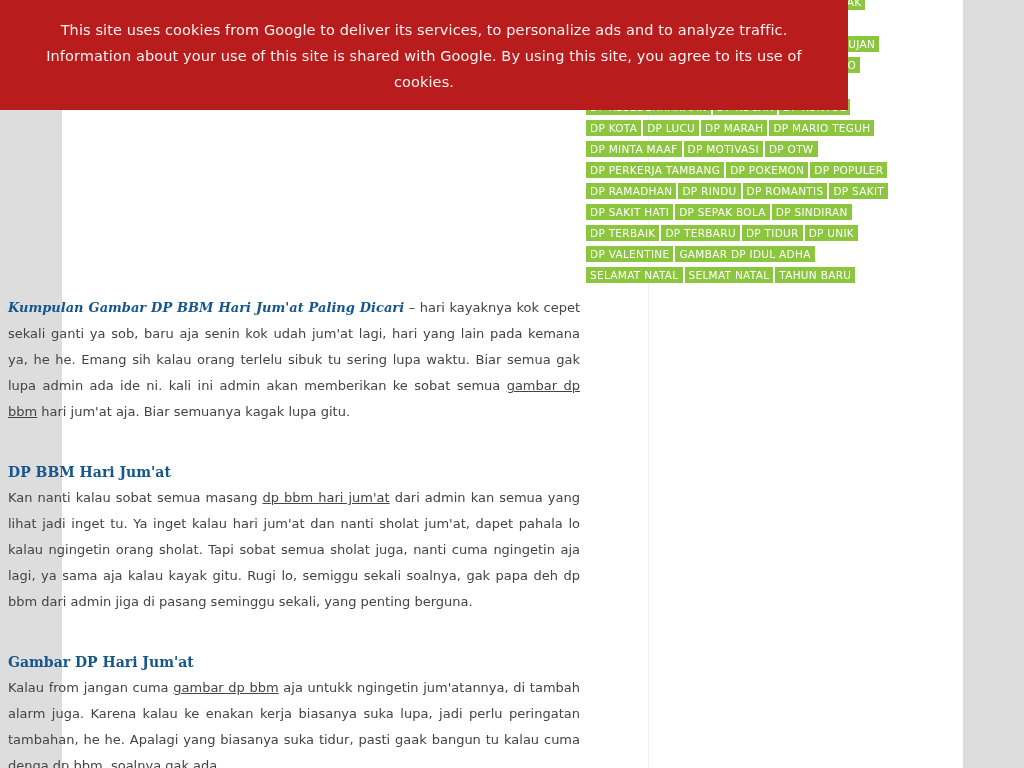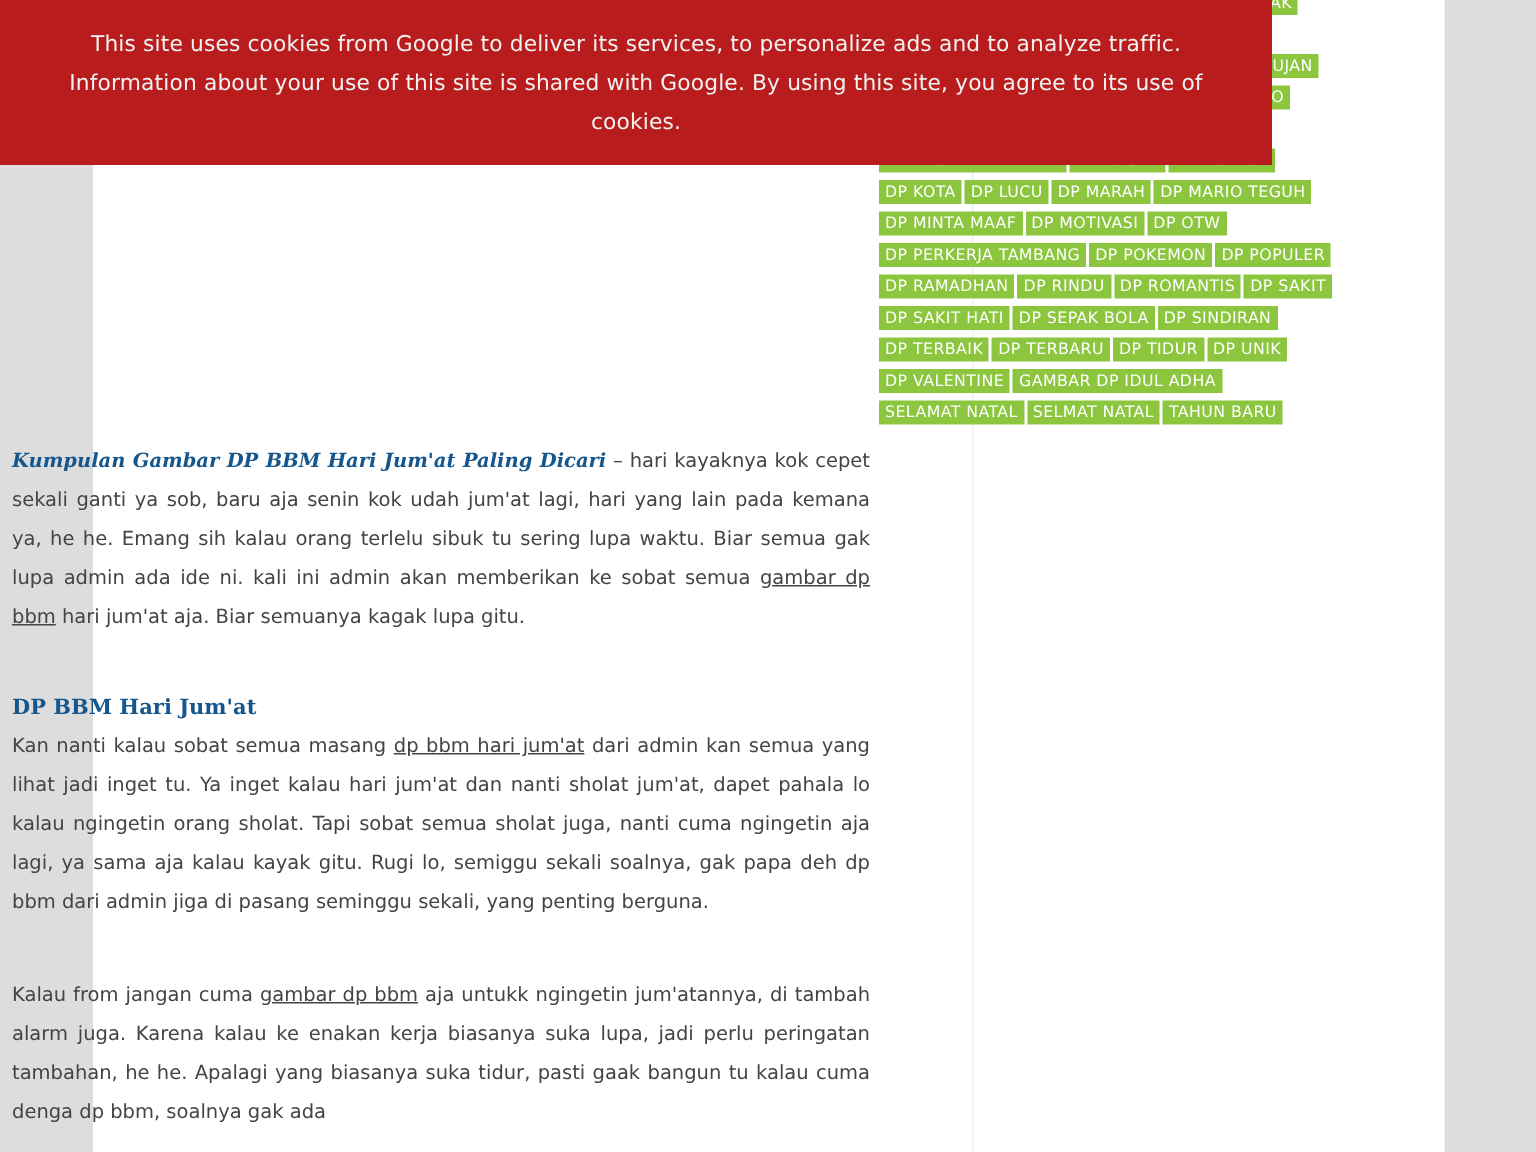--- a/index.html
+++ b/index.html
@@ -169,20 +169,21 @@
 
     <p class="art-p"><a class="post-title-link">Kumpulan Gambar DP BBM Hari Jum'at Paling Dicari</a><span> – hari kayaknya kok cepet sekali ganti ya sob, baru aja senin kok udah jum'at lagi, hari yang lain pada kemana ya, he he.  Emang sih kalau orang terlelu sibuk tu sering lupa waktu. Biar semua gak lupa admin ada ide ni. kali ini admin akan memberikan ke sobat semua </span><a class="inline-link">gambar dp bbm</a><span> hari jum'at aja. Biar semuanya kagak lupa gitu.</span></p>
 
     <div class="sec-gap"></div>
 
     <h3 class="art-h">DP BBM Hari Jum'at</h3>
     <p class="art-p"><span>Kan nanti kalau sobat semua masang </span><a class="inline-link">dp bbm hari jum'at</a><span> dari admin kan semua yang lihat jadi inget tu. Ya inget kalau hari jum'at dan nanti sholat jum'at, dapet pahala lo kalau ngingetin orang sholat. Tapi sobat semua sholat juga, nanti cuma ngingetin aja lagi, ya sama aja kalau kayak gitu. Rugi lo, semiggu sekali soalnya, gak papa deh dp bbm dari admin jiga di pasang seminggu sekali, yang penting berguna.</span></p>
 
     <div class="sec-gap"></div>
 
+    <h3 class="art-h">Gambar DP Hari Jum'at</h3>
     <p class="art-p"><span>Kalau from jangan cuma </span><a class="inline-link">gambar dp bbm</a><span> aja untukk ngingetin jum'atannya, di tambah alarm juga. Karena kalau ke enakan kerja biasanya suka lupa, jadi perlu peringatan tambahan, he he. Apalagi yang biasanya suka tidur, pasti gaak bangun tu kalau cuma denga dp bbm, soalnya gak ada</span></p>
 
   </div>
 
   <div class="cookie-banner">
     <div class="cookie-text">This site uses cookies from Google to deliver its services, to personalize ads and to analyze traffic. Information about your use of this site is shared with Google. By using this site, you agree to its use of cookies.</div>
     <div class="cookie-actions">
       <a class="cookie-btn">HARI MORE</a>
       <a class="cookie-btn">GOT IT</a>
     </div>

